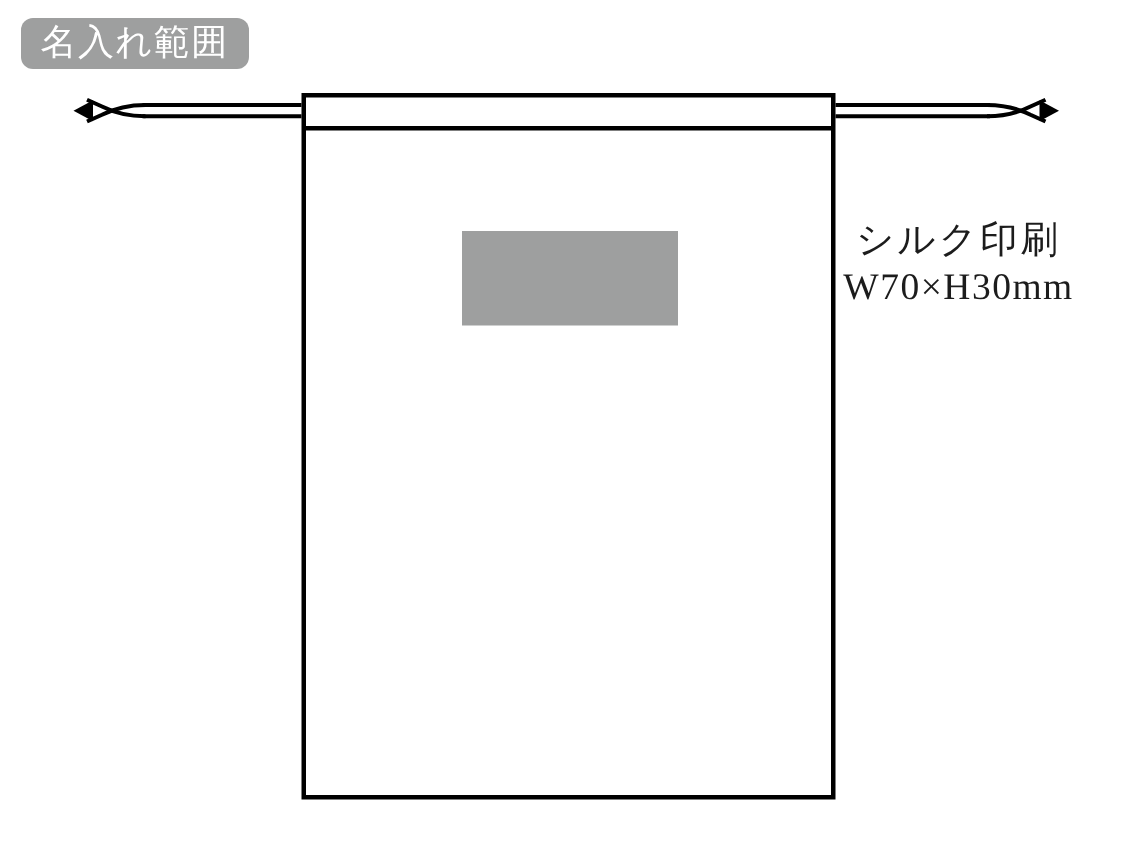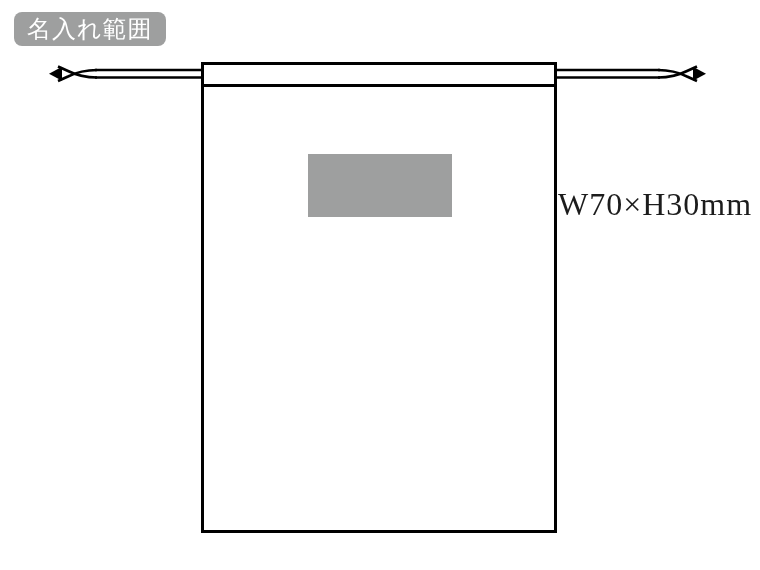--- a/index.html
+++ b/index.html
@@ -81,25 +81,24 @@
     color: var(--annotation-text, #1c1c1c);
     font-family: "Liberation Serif", "DejaVu Serif", serif;
   }
   .annotation .method {
     font-size: 25px;
     letter-spacing: 2px;
     line-height: 31px;
     white-space: nowrap;
   }
   .annotation .size {
-    font-size: 32px;
+    font-size: 25px;
     letter-spacing: 1px;
     line-height: 31px;
     white-space: nowrap;
-    margin-top: 44px;
   }
 </style>
 </head>
 <body>
 
 <div class="canvas">
 
   <div class="badge">名入れ範囲</div>
 
   <svg class="cord cord-left" viewBox="0 0 160 27" xmlns="http://www.w3.org/2000/svg">
@@ -123,16 +122,17 @@
       <path d="M4 13.8 L17 6.8 L17 20.8 Z" fill="#000000" stroke="none"></path>
     </g>
   </svg>
 
   <div class="bag">
     <div class="channel-line"></div>
     <div class="print-area"></div>
   </div>
 
   <div class="annotation">
+    <div class="method">シルク印刷</div>
     <div class="size">W70×H30mm</div>
   </div>
 
 </div>
 
 </body></html>

